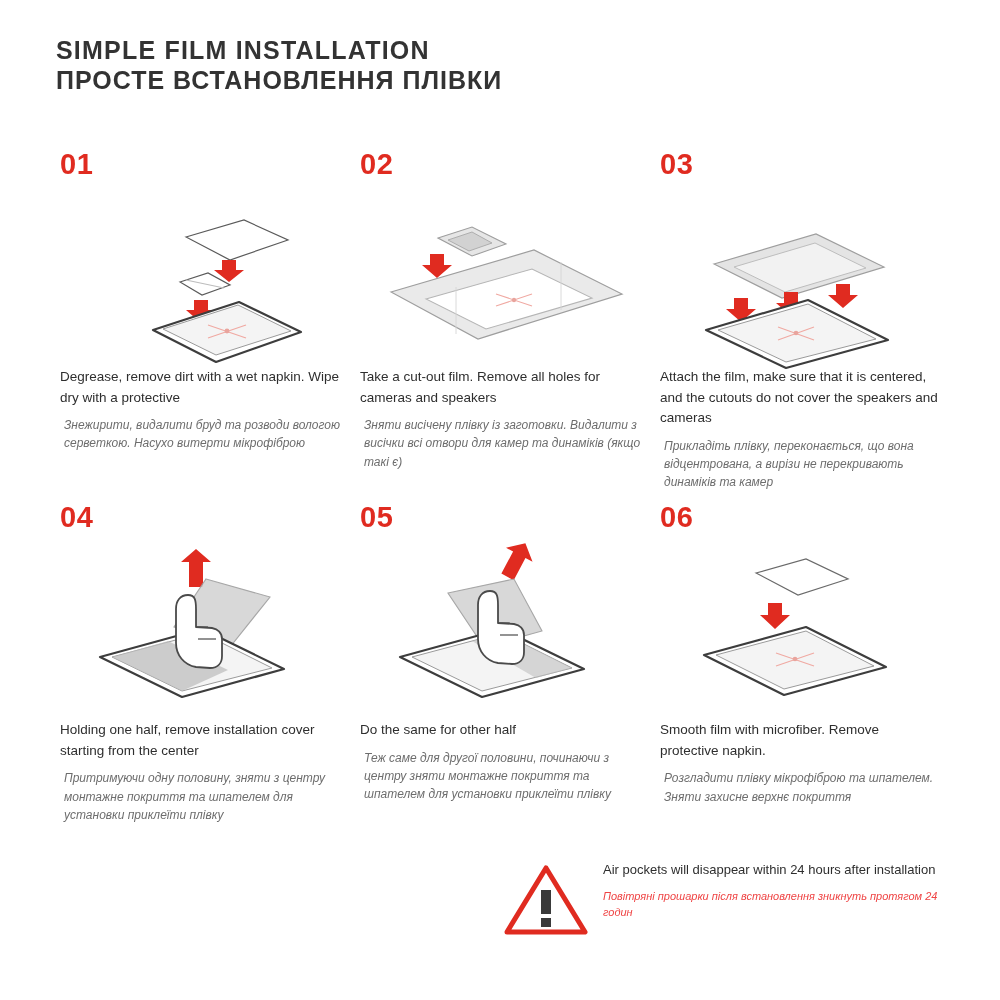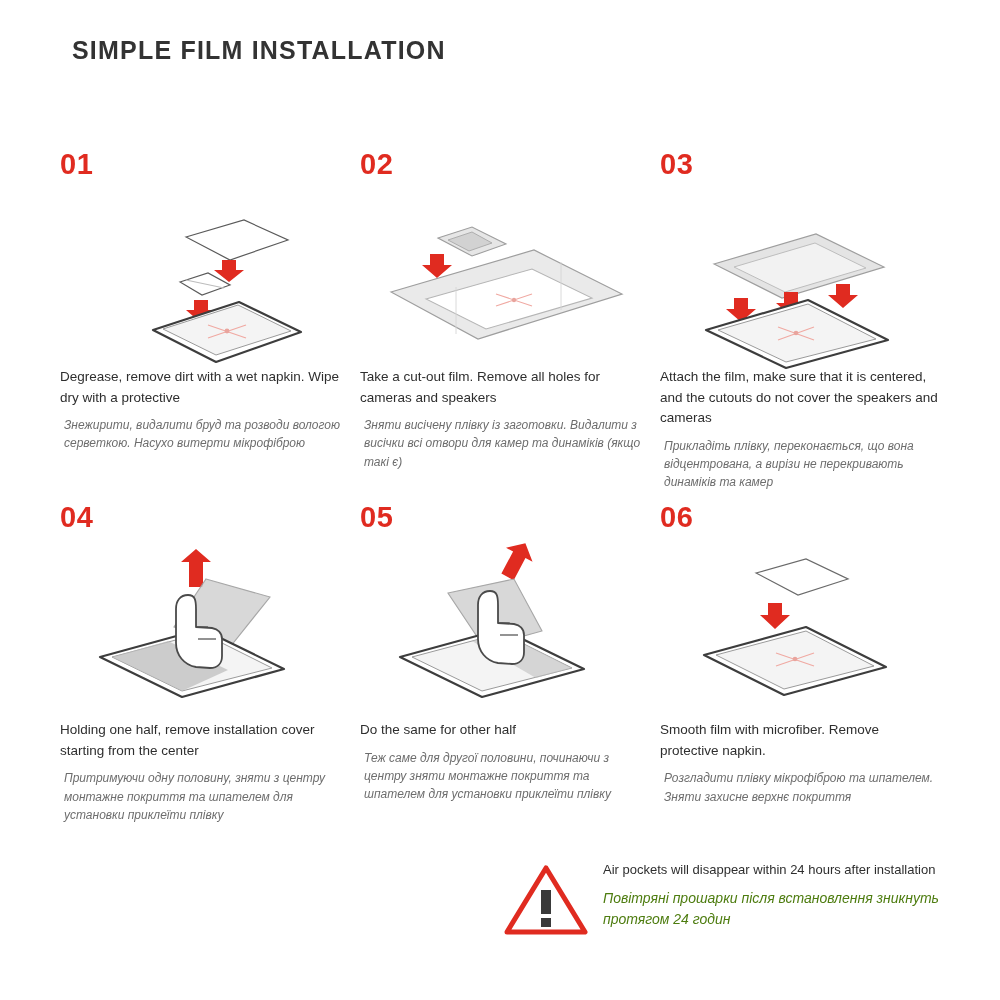--- a/index.html
+++ b/index.html
@@ -19,21 +19,21 @@
     position: absolute;
     left: 0; top: 0;
     width: 1000px;
     height: 1000px;
     background: #fff;
   }
 
   
   .header {
     position: absolute;
-    left: 72px;
+    left: 56px;
     top: 36px;
     width: 880px;
   }
   .title-en {
     font-size: 25px;
     font-weight: bold;
     letter-spacing: 1.2px;
     color: #333333;
     line-height: 1.15;
     margin: 0;
@@ -107,36 +107,37 @@
     flex: 0 0 82px;
     margin-top: 4px;
   }
   .footer-text-en {
     font-size: 13px;
     line-height: 1.5;
     color: #2e2e2e;
     margin: 0 0 8px 0;
   }
   .footer-text-uk {
-    font-size: 14px;
+    font-size: 11px;
     line-height: 1.5;
-    color: #4d7c0f;
+    color: #ef4444;
     font-style: italic;
     margin: 0;
   }
 
   svg { display: block; overflow: visible; }
 </style>
 </head>
 <body>
 
 <div id="page">
 
   <div class="header">
     <p class="title-en">SIMPLE FILM INSTALLATION</p>
+    <p class="title-uk">ПРОСТЕ ВСТАНОВЛЕННЯ ПЛІВКИ</p>
   </div>
 
   <div class="grid">
 
     <div class="cell">
       <div class="step-num">01</div>
       <div class="art">
         <svg width="300" height="185" viewBox="0 0 300 185">
 
           <g stroke="#5a5a5a" stroke-width="1.2" fill="#ffffff">

